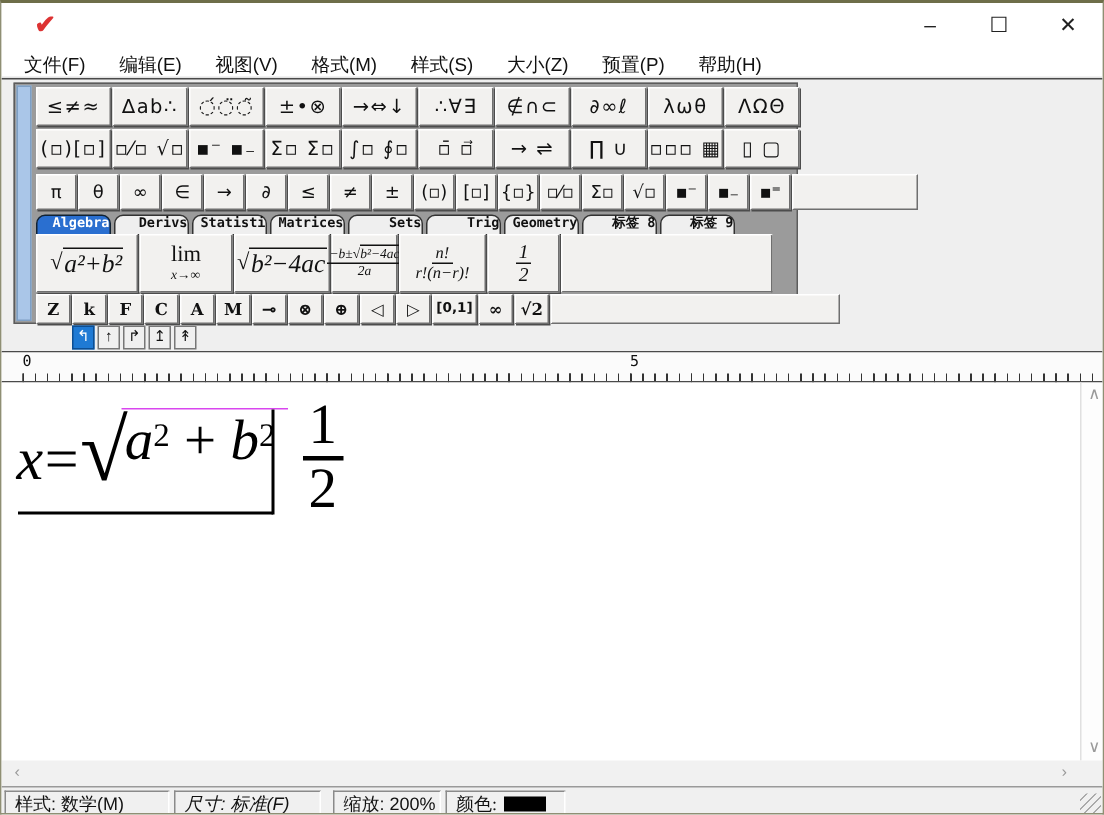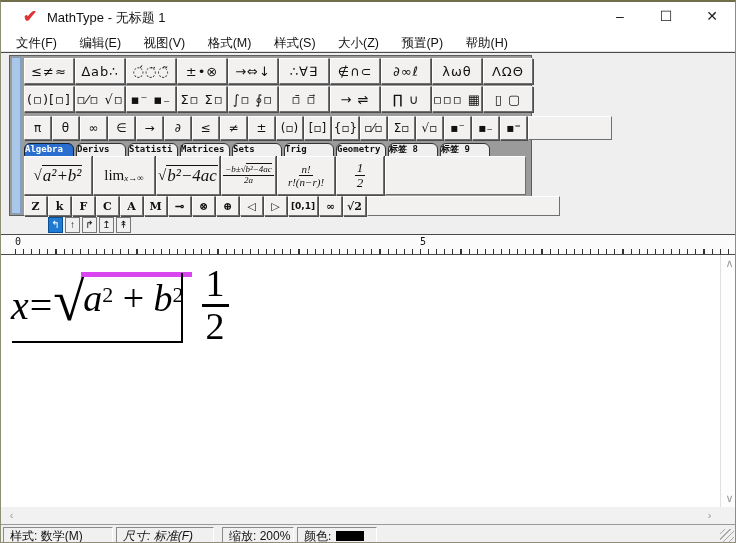--- a/index.html
+++ b/index.html
@@ -35,29 +35,29 @@
   #row1,#row2 { top:2px; } #row2 { top:30px; }
   #row1 .btn3d, #row2 .btn3d { width:50px; height:26px; margin-right:1px; font-size:13px; letter-spacing:1px; }
   #row3 { top:60px; }
   #row3 .btn3d { width:27px; height:24px; margin-right:1px; font-size:12px; }
   .filler { background:#f2f1ef; border:1px solid; border-color:#fff #6f6f6f #6f6f6f #fff; }
 
   
   #tabs { position:absolute; left:14px; top:87px; display:flex; }
   .tab { min-width:50px; height:14px; margin-right:2px; background:#efefef; border:1px solid #333;
          border-radius:6px 6px 0 0; font-family:"DejaVu Sans Mono", monospace; font-size:9px;
-         font-weight:bold; text-align:left; line-height:11px; color:#111; padding:0 0; cursor:default; }
+         font-weight:bold; text-align:right; line-height:11px; color:#111; padding:0 0; cursor:default; }
   .tab.active { background:#2a6fd0; color:#fff; border-color:#123; }
 
   
   #trow { top:100px; }
   #trow .btn3d { height:39px; margin-right:1px; font-family:"Liberation Serif", serif; font-style:italic; }
   .rsign { font-size:15px; font-style:normal; }
   .rbody { border-top:1px solid #111; font-size:17px; padding:0 1px; }
-  .stack { display:flex; flex-direction:row; align-items:flex-end; line-height:1.05; }
+  .stack { display:flex; flex-direction:column; align-items:flex-start; line-height:1.05; }
   .lim-top { font-size:15px; font-style:normal; }
   .lim-bot { font-size:9px; }
   .frac-t { display:flex; flex-direction:column; align-items:center; line-height:1.1; }
   .frac-t .num { border-bottom:1px solid #111; padding:0 2px; }
   .fs9 { font-size:9px; } .fs11 { font-size:11px; } .fs13 { font-size:13px; }
 
   
   #lrow { top:140px; }
   #lrow .btn3d { width:23px; height:20px; margin-right:1px; font-size:11px;
                  font-family:"DejaVu Serif", serif; font-weight:bold; }
@@ -81,21 +81,21 @@
                  font-family:"DejaVu Sans Mono", monospace; }
   #rl0 { left:14px; } #rl5 { left:419px; }
 
   
   #editor { position:absolute; left:0; top:253px; width:719px; height:252px; background:#fff; }
   #formula { position:absolute; left:10px; top:12px; height:76px; display:flex; align-items:center;
              font-family:"Liberation Serif", serif; color:#000; }
   .f-x { font-size:40px; } .f-eq { font-size:40px; margin:0 1px; }
   .sqrt { display:inline-flex; align-items:flex-start; margin-top:-8px; }
   .sqrt .sign { font-size:58px; line-height:1; font-weight:normal; }
-  .sqrt .body { border-top:5px solid #d946ef; margin-left:-4px; padding:1px 8px 0 2px;
+  .sqrt .body { border-top:1px solid #d946ef; margin-left:-4px; padding:1px 8px 0 2px;
                 font-size:38px; line-height:1.1; }
   .ivar { font-style:italic; }
   .exp { font-size:22px; vertical-align:9px; }
   .frac { display:inline-flex; flex-direction:column; align-items:center; margin-left:10px;
           font-size:38px; line-height:1.02; }
   .frac .num { border-bottom:3px solid #000; padding:0 4px 1px; }
   #caret { position:absolute; left:180px; top:18px; width:2px; height:70px; background:#000; }
   #ins-underline { position:absolute; left:11px; top:86px; width:170px; height:2px; background:#000; }
 
   
@@ -121,21 +121,20 @@
   #grip { position:absolute; right:1px; top:4px; width:14px; height:14px;
           background:repeating-linear-gradient(135deg,transparent 0 3px,#aaa 3px 4px); }
 </style>
 </head>
 <body>
 
 <div id="window">
 
   <div id="titlebar">
     <span id="logo">✔</span>
-    <span id="title">MathType - 无标题 1</span>
     <span class="winctl" id="btn-min">–</span>
     <span class="winctl" id="btn-max">☐</span>
     <span class="winctl" id="btn-close">✕</span>
   </div>
 
   <div id="menubar">
     <span class="menu-item">文件(F)</span>
     <span class="menu-item">编辑(E)</span>
     <span class="menu-item">视图(V)</span>
     <span class="menu-item">格式(M)</span>
@@ -217,21 +216,21 @@
         <div class="btn3d" style="width:62px;">
           <span class="stack">
               <span class="lim-top">lim</span>
               <span class="lim-bot">x→∞</span>
             </span>
         </div>
         <div class="btn3d" style="width:64px;">
           <span class="rsign">√</span>
             <span class="rbody">b²−4ac</span>
         </div>
-        <div class="btn3d" style="width:55px;">
+        <div class="btn3d" style="width:44px;">
           <span class="frac-t fs9">
               <span class="num"><span>−b±</span><span>√</span><span style="border-top:1px solid #111;">b²−4ac</span></span>
               <span>2a</span>
             </span>
         </div>
         <div class="btn3d" style="width:58px;">
           <span class="frac-t fs11">
               <span class="num">n!</span>
               <span>r!(n−r)!</span>
             </span>

